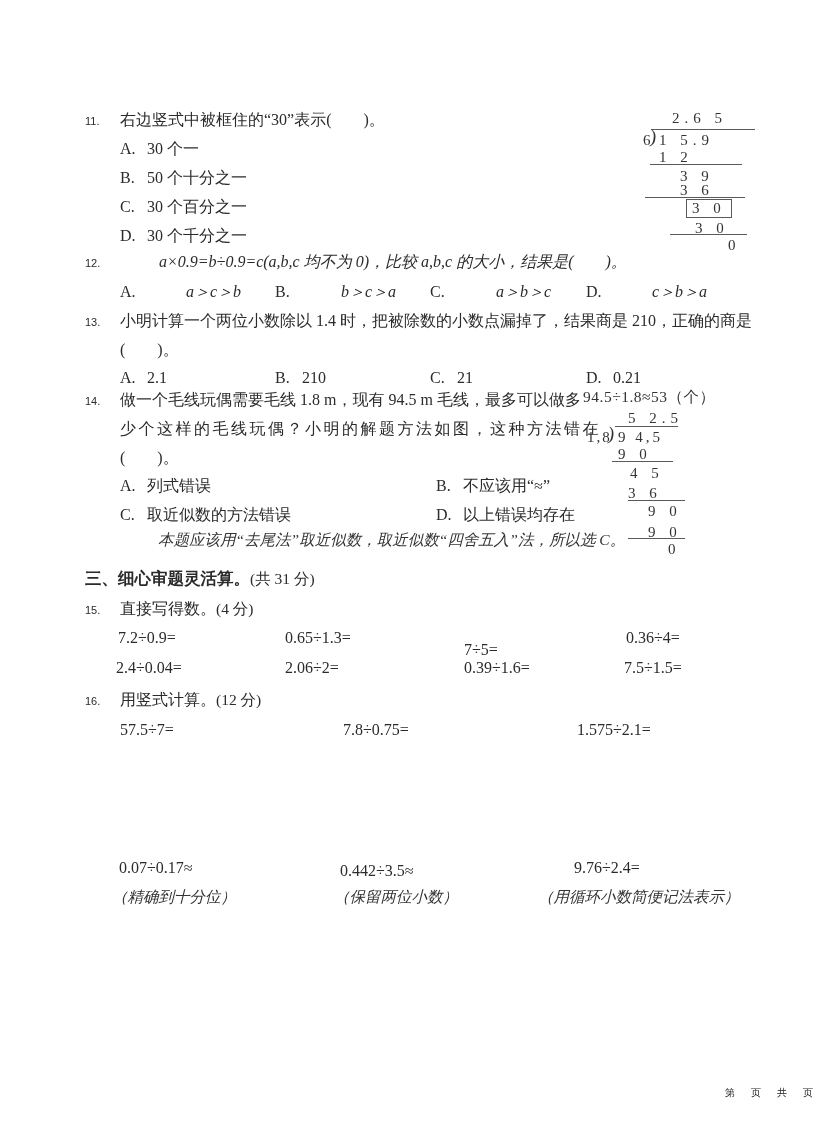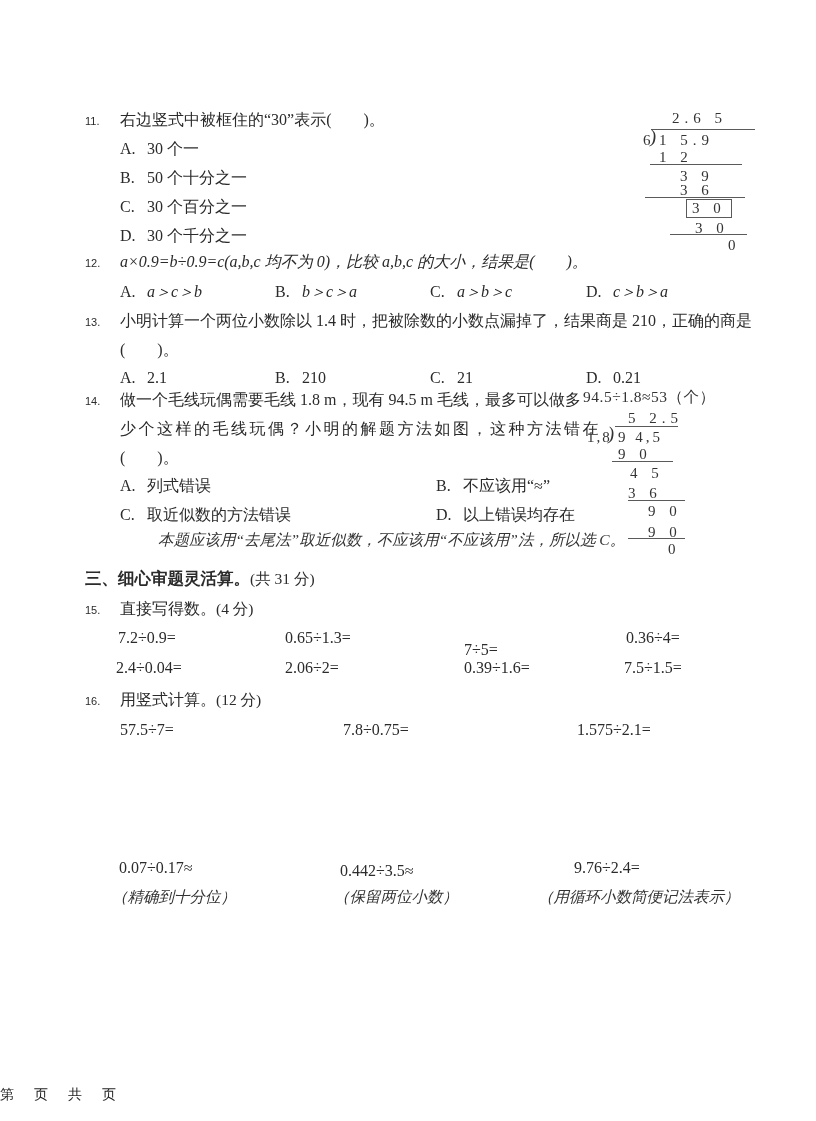--- a/index.html
+++ b/index.html
@@ -7,33 +7,33 @@
     width:816px; height:1121px; position:relative; background:#ffffff;
     font-family:"Liberation Serif","DejaVu Serif",serif; color:#2b2b2b;
     overflow:hidden;
   }
   .abs { position:absolute; white-space:pre; font-size:16px; line-height:20px; }
   .qnum {
     font-family:"Liberation Sans","DejaVu Sans",sans-serif;
     font-weight:400; font-size:11px; display:inline-block; width:35px;
   }
   .opt-letter { display:inline-block; min-width:27px; }
-  .math-italic { font-style:italic; }
+  .math-italic { font-style:italic;margin-left:39px; }
   .bold-head { font-weight:700; font-size:16.5px; font-family:"Liberation Serif","DejaVu Serif",serif; }
   .score { font-size:15.5px; }
   .note-italic { font-style:italic; font-size:15.5px; color:#333; }
   .just2 { letter-spacing:2.5px; }
   
   .ld { position:absolute; font-size:15px; color:#333; }
   .ld .t { position:absolute; letter-spacing:5px; white-space:pre; line-height:16px; }
   .ld .eq { position:absolute; white-space:pre; font-size:15.5px; line-height:18px; letter-spacing:0.5px; }
   .ld .ln { position:absolute; border-top:1.4px solid #5a5a5a; height:0; }
   .ld .bx { position:absolute; border:1.3px solid #5a5a5a; padding:0 5px 1px 5px; letter-spacing:5px; line-height:16px; }
   .ld .paren { position:absolute; font-size:19px; line-height:18px; transform:rotate(8deg); }
-  .footer { position:absolute; width:816px; text-align:left; font-size:14px; letter-spacing:3px; color:#222; }
+  .footer { position:absolute; width:816px; text-align:right; font-size:10px; letter-spacing:3px; color:#222; }
 </style>
 </head>
 <body>
 
 <div class="abs" style="left:85px;top:110px"><span class="qnum">11.</span><span>右边竖式中被框住的“30”表示(　　)。</span></div>
 <div class="abs" style="left:120px;top:139px"><span class="opt-letter">A.</span><span>30 个一</span></div>
 <div class="abs" style="left:120px;top:168px"><span class="opt-letter">B.</span><span>50 个十分之一</span></div>
 <div class="abs" style="left:120px;top:197px"><span class="opt-letter">C.</span><span>30 个百分之一</span></div>
 <div class="abs" style="left:120px;top:226px"><span class="opt-letter">D.</span><span>30 个千分之一</span></div>
 
@@ -67,21 +67,21 @@
 <div class="abs" style="left:430px;top:368px"><span class="opt-letter">C.</span><span>21</span></div>
 <div class="abs" style="left:586px;top:368px"><span class="opt-letter">D.</span><span>0.21</span></div>
 
 <div class="abs" style="left:85px;top:390px"><span class="qnum">14.</span><span>做一个毛线玩偶需要毛线 1.8 m，现有 94.5 m 毛线，最多可以做多</span></div>
 <div class="abs just2" style="left:120px;top:419px">少个这样的毛线玩偶？小明的解题方法如图，这种方法错在</div>
 <div class="abs" style="left:120px;top:448px">(　　)。</div>
 <div class="abs" style="left:120px;top:476px"><span class="opt-letter">A.</span><span>列式错误</span></div>
 <div class="abs" style="left:436px;top:476px"><span class="opt-letter">B.</span><span>不应该用“≈”</span></div>
 <div class="abs" style="left:120px;top:505px"><span class="opt-letter">C.</span><span>取近似数的方法错误</span></div>
 <div class="abs" style="left:436px;top:505px"><span class="opt-letter">D.</span><span>以上错误均存在</span></div>
-<div class="abs note-italic" style="left:158px;top:530px">本题应该用“去尾法”取近似数，不应该用“不应该用”法，所以选 C。</div>
+<div class="abs note-italic" style="left:158px;top:530px">本题应该用“去尾法”取近似数，取近似数“四舍五入”法，所以选 C。</div>
 
 <div class="ld" style="left:580px;top:386px;width:185px;height:175px">
   <div class="eq" style="left:3px;top:2px">94.5÷1.8≈53（个）</div>
   <div class="t" style="left:48px;top:24px">5 2.5</div>
   <div class="ln" style="left:35px;top:40px;width:63px"></div>
   <div class="t" style="left:7px;top:43px;letter-spacing:2px">1,8</div>
   <div class="paren" style="left:28px;top:39px">)</div>
   <div class="t" style="left:38px;top:43px;letter-spacing:3px">9 4,5</div>
   <div class="t" style="left:38px;top:60px">9 0</div>
   <div class="ln" style="left:32px;top:75px;width:61px"></div>

